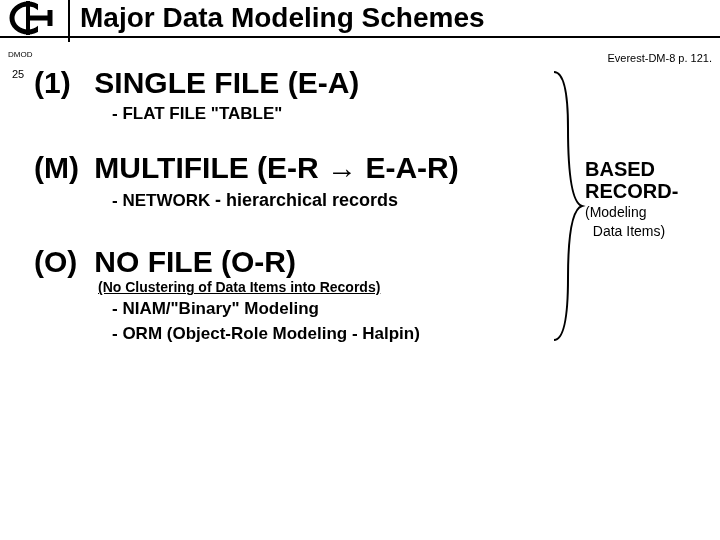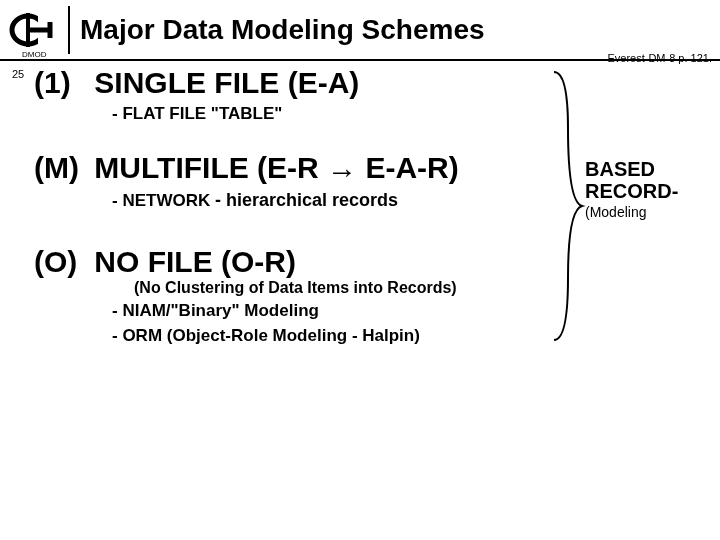--- a/index.html
+++ b/index.html
@@ -9,40 +9,40 @@
     background: #fff;
     font-family: Arial, Helvetica, sans-serif;
     color: #000;
     position: relative;
     overflow: hidden;
   }
   .header {
     display: flex;
     align-items: center;
     border-bottom: 2px solid #000;
-    height: 61px;
+    height: 38px;
   }
   .logo-cell {
     width: 70px;
     height: 48px;
     border-right: 2px solid #000;
     display: flex;
     align-items: center;
     justify-content: center;
   }
   .logo-cell svg { display: block; }
   .title {
     font-size: 28px;
     font-weight: bold;
     padding-left: 10px;
   }
   .tag-top-left {
     position: absolute;
     top: 50px;
-    left: 22px;
+    left: 8px;
     font-size: 8px;
     font-family: Arial, sans-serif;
   }
   .tag-top-right {
     position: absolute;
     top: 52px;
     right: 8px;
     font-size: 11px;
     font-family: Arial, sans-serif;
   }
@@ -72,23 +72,24 @@
     line-height: 1.45;
     margin-top: 2px;
   }
   .sub-line { white-space: nowrap; }
   .eg {
     margin-left: 200px;
     font-size: 15px;
     font-weight: bold;
   }
   .note {
-    margin-left: 100px;
-    font-size: 16px;
+    margin-left: 64px;
+    font-size: 14px;
     font-weight: bold;
+    text-decoration: underline;
   }
   .gap-sm { height: 8px; }
   .gap-md { height: 18px; }
   .right-annot {
     position: absolute;
     top: 158px;
     left: 585px;
     width: 120px;
   }
   .right-annot .big {
@@ -130,20 +131,21 @@
 <div class="slide-num">25</div>
 
 <svg class="bracket-svg" width="40" height="280">
   <path d="M 4 4 Q 18 4 18 60 Q 18 134 32 138 Q 18 142 18 210 Q 18 272 4 272" fill="none" stroke="#000" stroke-width="2"></path>
 </svg>
 
 <div class="right-annot">
   <div class="big">BASED</div>
   <div class="big">RECORD-</div>
   <div class="paren">(Modeling</div>
+  <div class="paren" style="white-space:pre;">  Data Items)</div>
 </div>
 
 <div class="content">
 
   <div class="section-head">
     <span class="tag">(1)</span>
     <span>SINGLE  FILE  (E-A)</span>
   </div>
   <div class="sub">
     <div class="sub-line">-  FLAT  FILE  "TABLE"</div>

